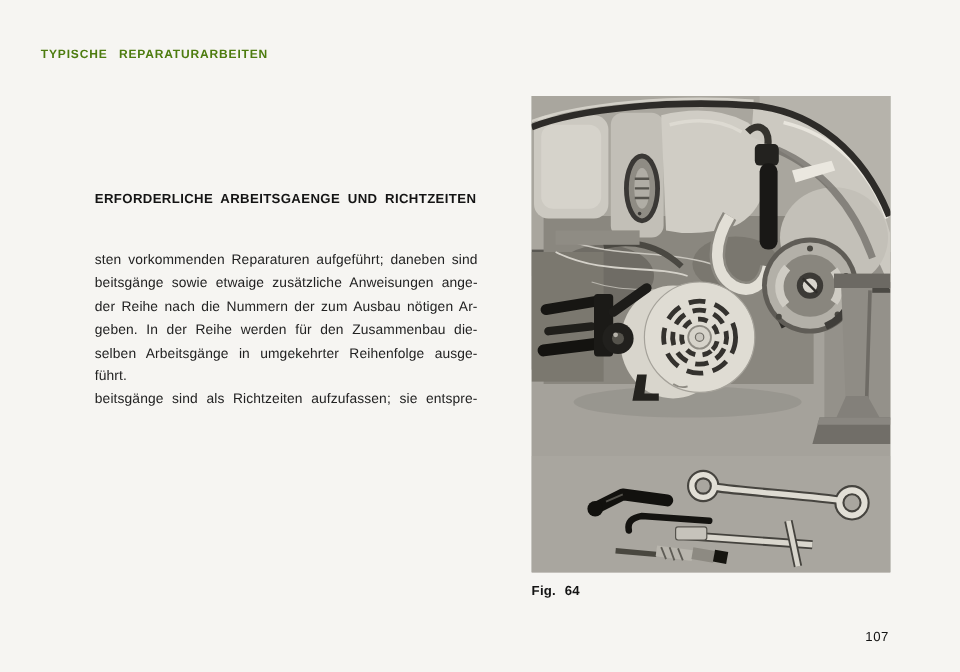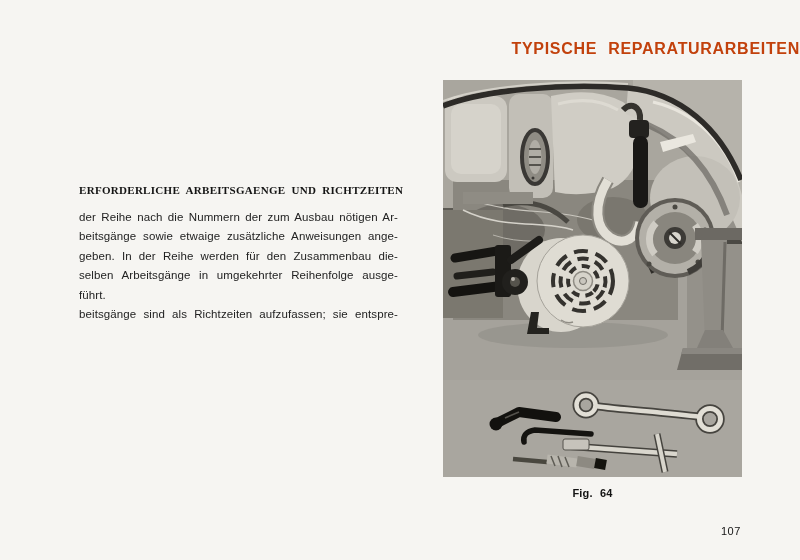--- a/index.html
+++ b/index.html
@@ -5,64 +5,65 @@
   html,body{margin:0;padding:0;}
   body{
     width:800px;height:560px;position:relative;overflow:hidden;
     background:#f6f5f2;
     font-family:"Liberation Sans",sans-serif;
     color:#1f1f1f;
   }
   .page{position:absolute;inset:0;}
   .page-title{
     position:absolute;top:40px;left:0;right:0;margin:0 0 0 34px;
-    text-align:right;font-size:16px;font-weight:bold;color:#c2410c;
+    text-align:left;font-size:10px;font-weight:bold;color:#4d7c0f;
     letter-spacing:.7px;word-spacing:6px;
   }
   .section-heading{
-    position:absolute;top:184px;left:79px;margin:0;
+    position:absolute;top:160px;left:79px;margin:0;
     font-size:11px;font-weight:bold;color:#141414;
-    letter-spacing:.3px;word-spacing:3px;white-space:nowrap;font-family:Liberation Serif, serif;
+    letter-spacing:.3px;word-spacing:3px;white-space:nowrap;
   }
   .bodytext{
     position:absolute;top:208px;left:79px;width:319px;
     font-size:11.5px;line-height:19.4px;color:#222;letter-spacing:.1px;
   }
   .tline{
     text-align:justify;text-align-last:justify;
     height:19.4px;overflow:hidden;
   }
   .tline.endline{text-align:center;text-align-last:left;}
   .photo-frame{
     position:absolute;left:443px;top:80px;width:299px;height:397px;
     background:#a5a29b;
   }
   .photo-frame svg{display:block;width:100%;height:100%;}
   .fig-caption{
     position:absolute;left:443px;top:487px;width:299px;margin:0;
-    text-align:center;font-size:11px;font-weight:bold;color:#141414;
+    text-align:left;font-size:11px;font-weight:bold;color:#141414;
     word-spacing:4px;letter-spacing:.2px;
   }
   .pageno{
     position:absolute;left:721px;top:525px;width:30px;
     font-size:11px;font-weight:normal;color:#141414;letter-spacing:.5px;
   }
 </style>
 </head>
 <body>
 
 <div class="page">
 
   <h1 class="page-title">TYPISCHE REPARATURARBEITEN</h1>
 
   <section>
     <h2 class="section-heading">ERFORDERLICHE ARBEITSGAENGE UND RICHTZEITEN</h2>
     <div class="bodytext">
+      <div class="tline">sten vorkommenden Reparaturen aufgeführt; daneben sind</div>
+      <div class="tline">beitsgänge sowie etwaige zusätzliche Anweisungen ange-</div>
       <div class="tline">der Reihe nach die Nummern der zum Ausbau nötigen Ar-</div>
-      <div class="tline">beitsgänge sowie etwaige zusätzliche Anweisungen ange-</div>
       <div class="tline">geben. In der Reihe werden für den Zusammenbau die-</div>
       <div class="tline">selben Arbeitsgänge in umgekehrter Reihenfolge ausge-</div>
       <div class="tline endline">führt.</div>
       <div class="tline">beitsgänge sind als Richtzeiten aufzufassen; sie entspre-</div>
     </div>
   </section>
 
   <figure style="margin:0;">
     <div class="photo-frame">
       <svg viewBox="0 0 299 397" xmlns="http://www.w3.org/2000/svg">

